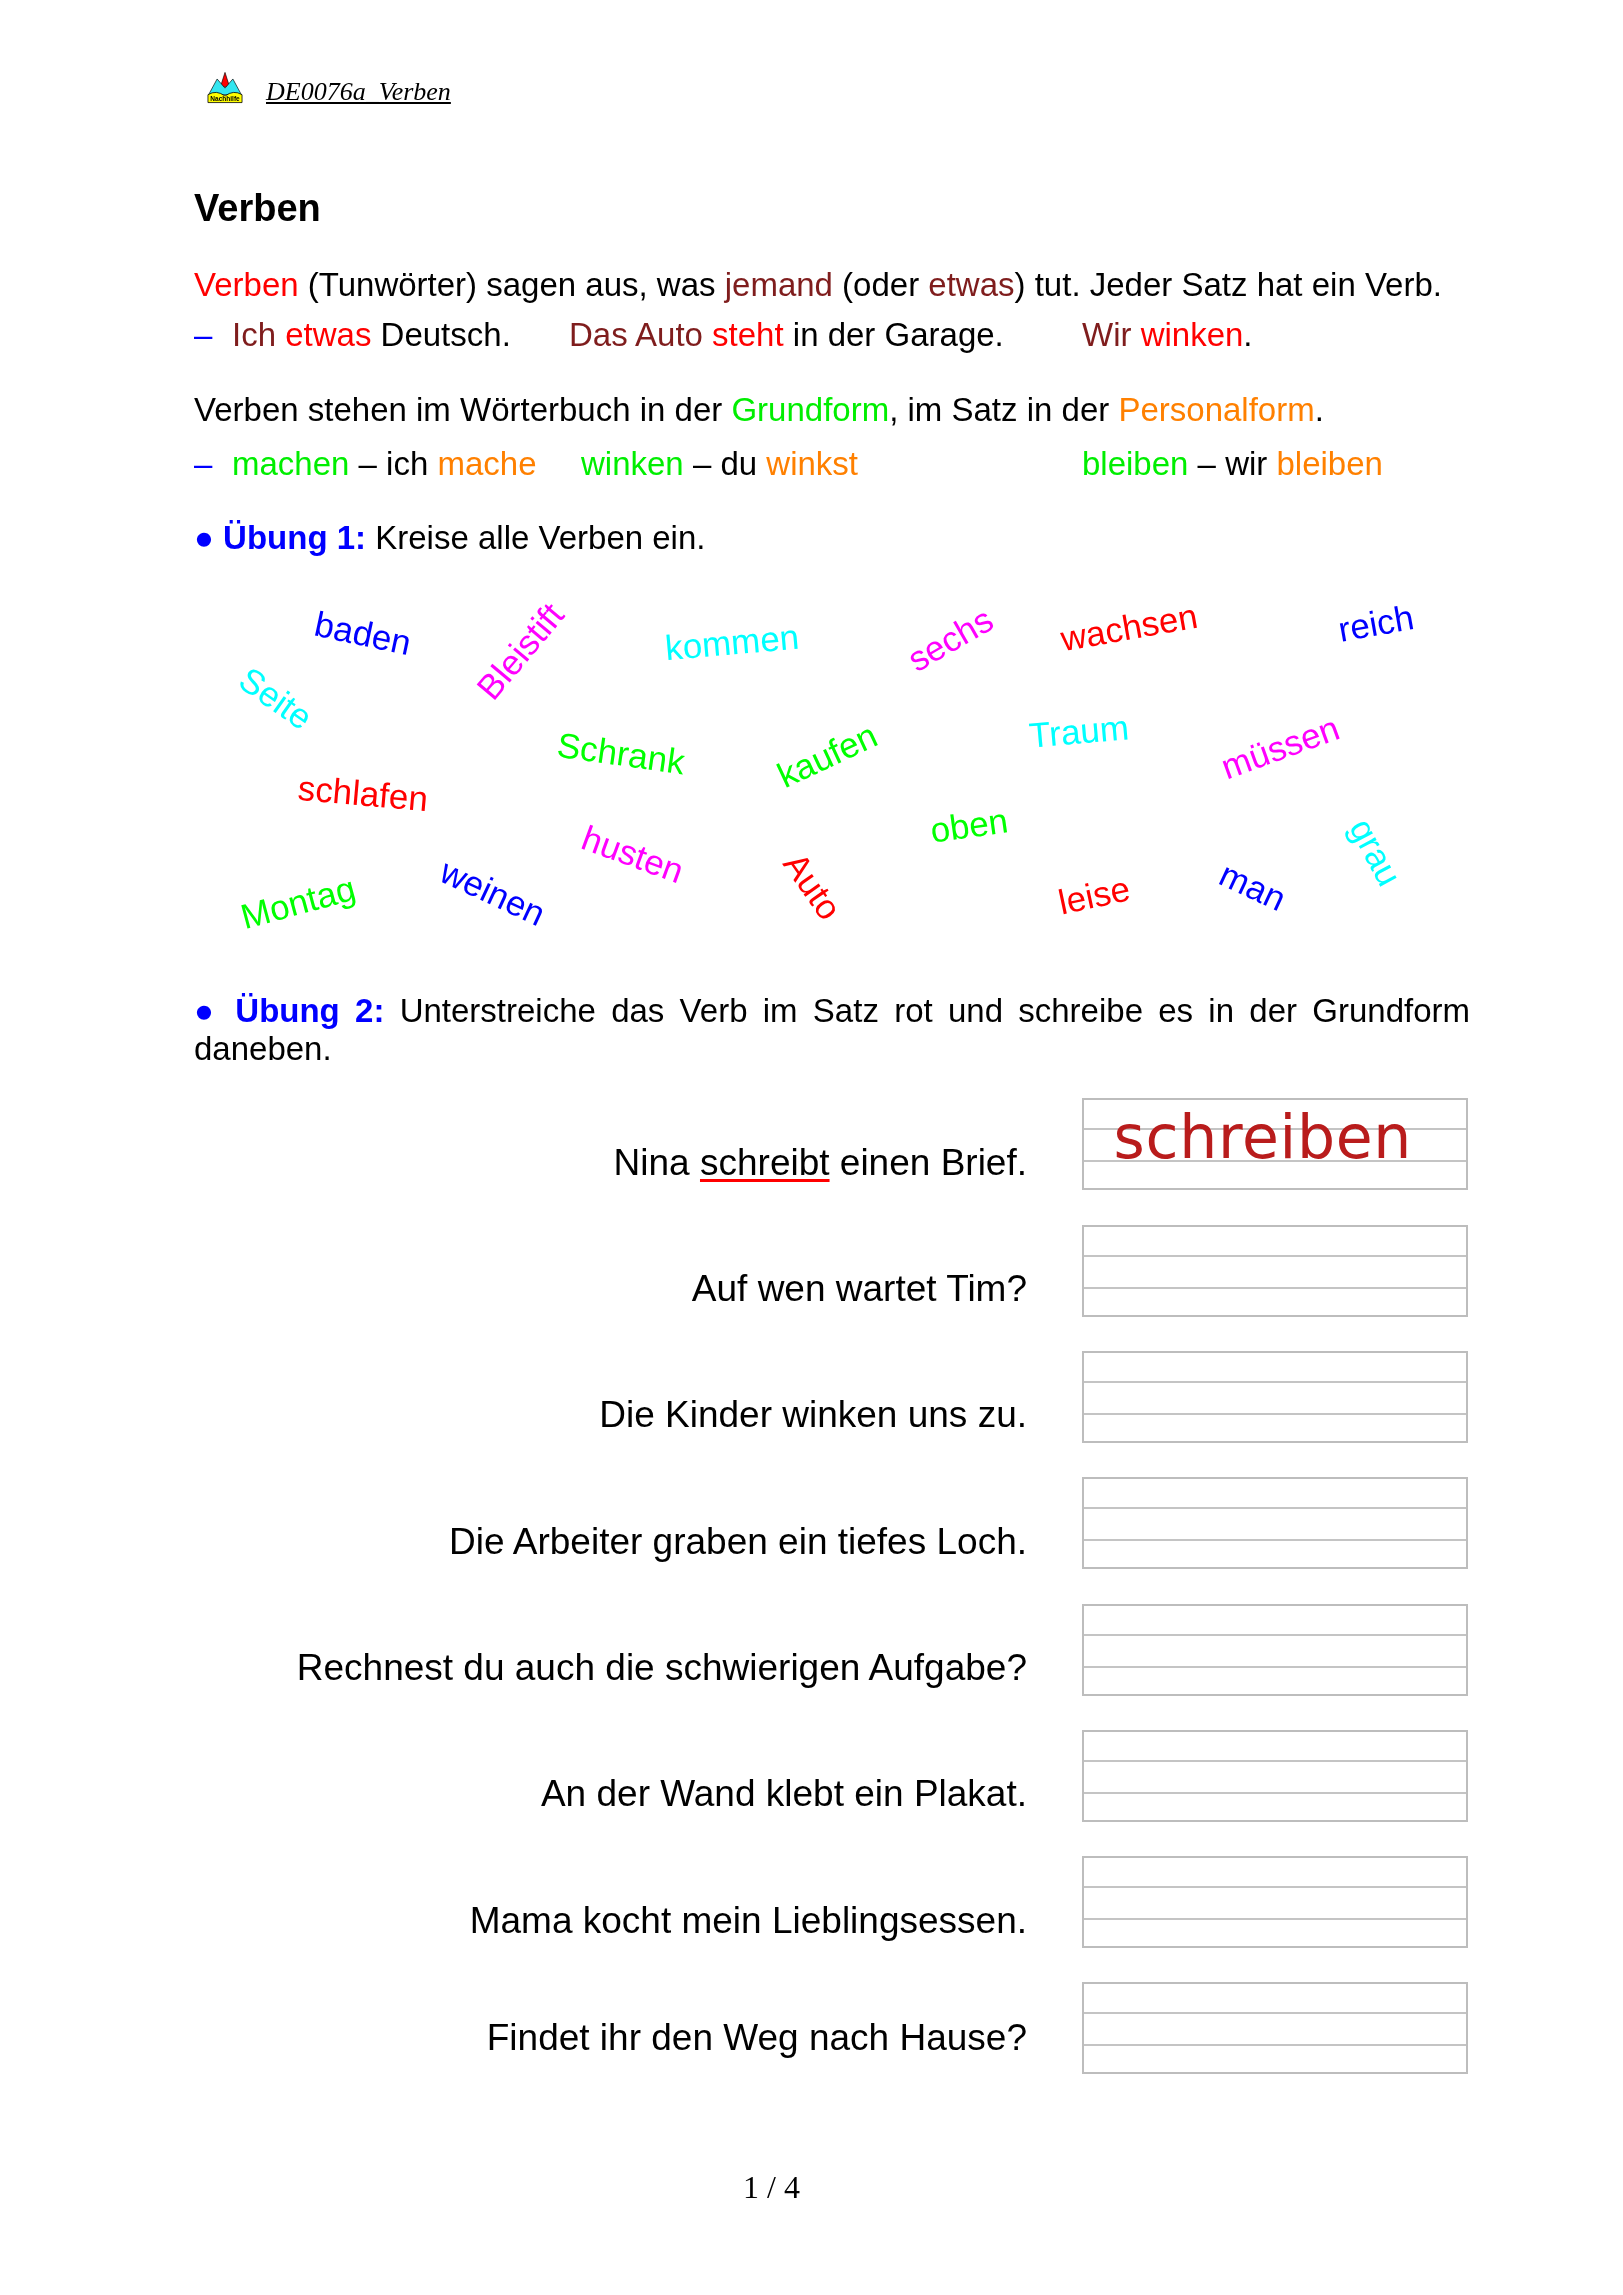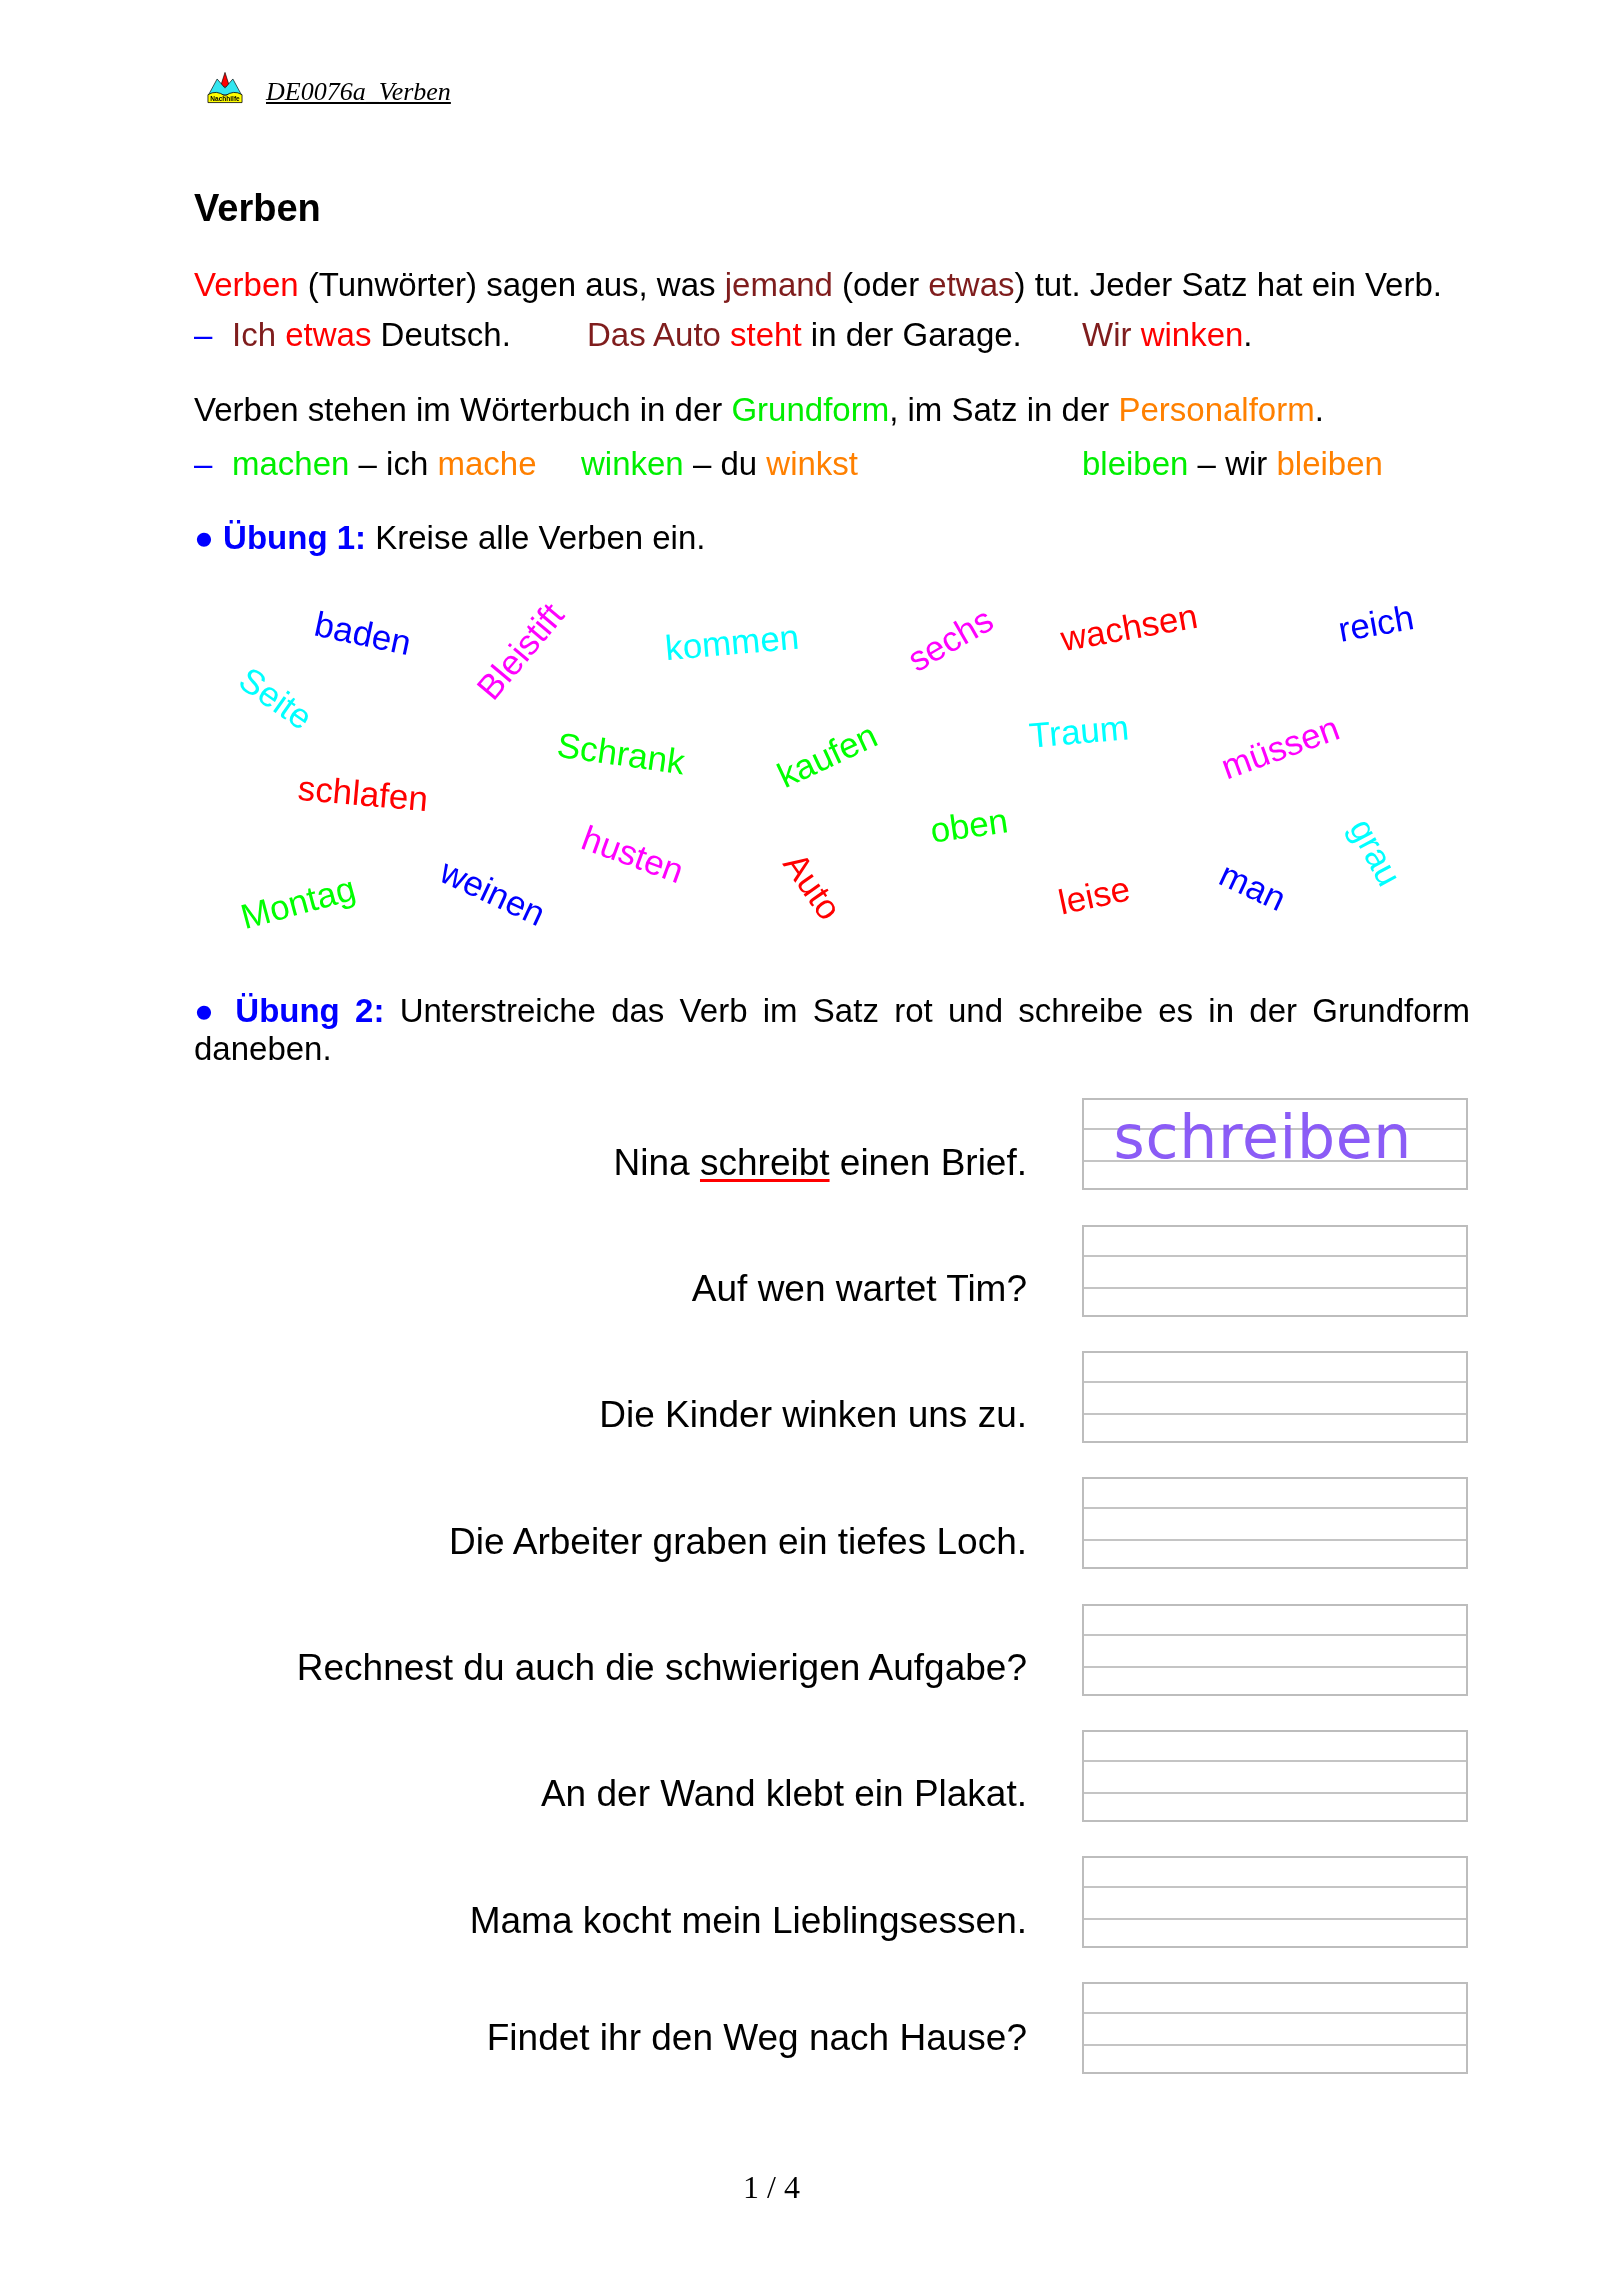--- a/index.html
+++ b/index.html
@@ -24,21 +24,21 @@
   .sentence { position: absolute; right: 596px; font-size: 37px; line-height: 43px;
               white-space: nowrap; text-align: right; margin-top: 20px; }
   .underlined { text-decoration: underline; text-decoration-color: #ff0000;
                 text-decoration-thickness: 3.3px; text-underline-offset: 3.9px; }
   .write-box { position: absolute; left: 1082px; width: 386px; height: 92px;
                box-sizing: border-box; border: 2px solid #bdbdbd; }
   .write-box .rule { position: absolute; left: 0; right: 0; height: 2px; background: #c4c4c4; }
   .write-box .rule.r1 { top: 28px; }
   .write-box .rule.r2 { top: 60px; }
   .handwriting { position: absolute; left: 29.5px; top: 5.2px; font-family: "DejaVu Sans", sans-serif;
-                 font-size: 60px; line-height: 65px; color: #8b5cf6; letter-spacing: 0.7px; }
+                 font-size: 60px; line-height: 65px; color: #b91c1c; letter-spacing: 0.7px; }
   .footer { left: 0; width: 1543px; top: 2173px; text-align: center;
             font-family: "Liberation Serif", serif; font-size: 32px; line-height: 29px; }
 </style>
 </head>
 <body>
 
 <div class="abs header-logo">
   <svg width="38" height="33" viewBox="0 0 58 50">
     <polygon points="29,2 22,24 36,24" fill="#ff0000" stroke="#000" stroke-width="1"></polygon>
     <polygon points="4,36 17,12 29,26 41,12 54,36" fill="#33e6f0" stroke="#000" stroke-width="1"></polygon>
@@ -51,21 +51,21 @@
 <div class="abs page-title">Verben</div>
 
 <div class="abs line" style="left:194px; top:265px;">
   <span class="red">Verben</span><span> (Tunwörter) sagen aus, was </span><span class="blue">jemand</span><span> (oder </span><span class="blue">etwas</span><span>) tut. Jeder Satz hat ein Verb.</span>
 </div>
 
 <div class="abs line dash" style="left:194px; top:315px;">–</div>
 <div class="abs line" style="left:232px; top:315px;">
   <span class="blue">Ich</span><span class="red"> etwas</span><span> Deutsch.</span>
 </div>
-<div class="abs line" style="left:587px; top:315px;">
+<div class="abs line" style="left:569px; top:315px;">
   <span class="blue">Das Auto</span><span class="red"> steht</span><span> in der Garage.</span>
 </div>
 <div class="abs line" style="left:1082px; top:315px;">
   <span class="blue">Wir</span><span class="red"> winken</span><span>.</span>
 </div>
 
 <div class="abs line" style="left:194px; top:390px;">
   <span>Verben stehen im Wörterbuch in der </span><span class="green">Grundform</span><span>, im Satz in der </span><span class="orange">Personalform</span><span>.</span>
 </div>
 

